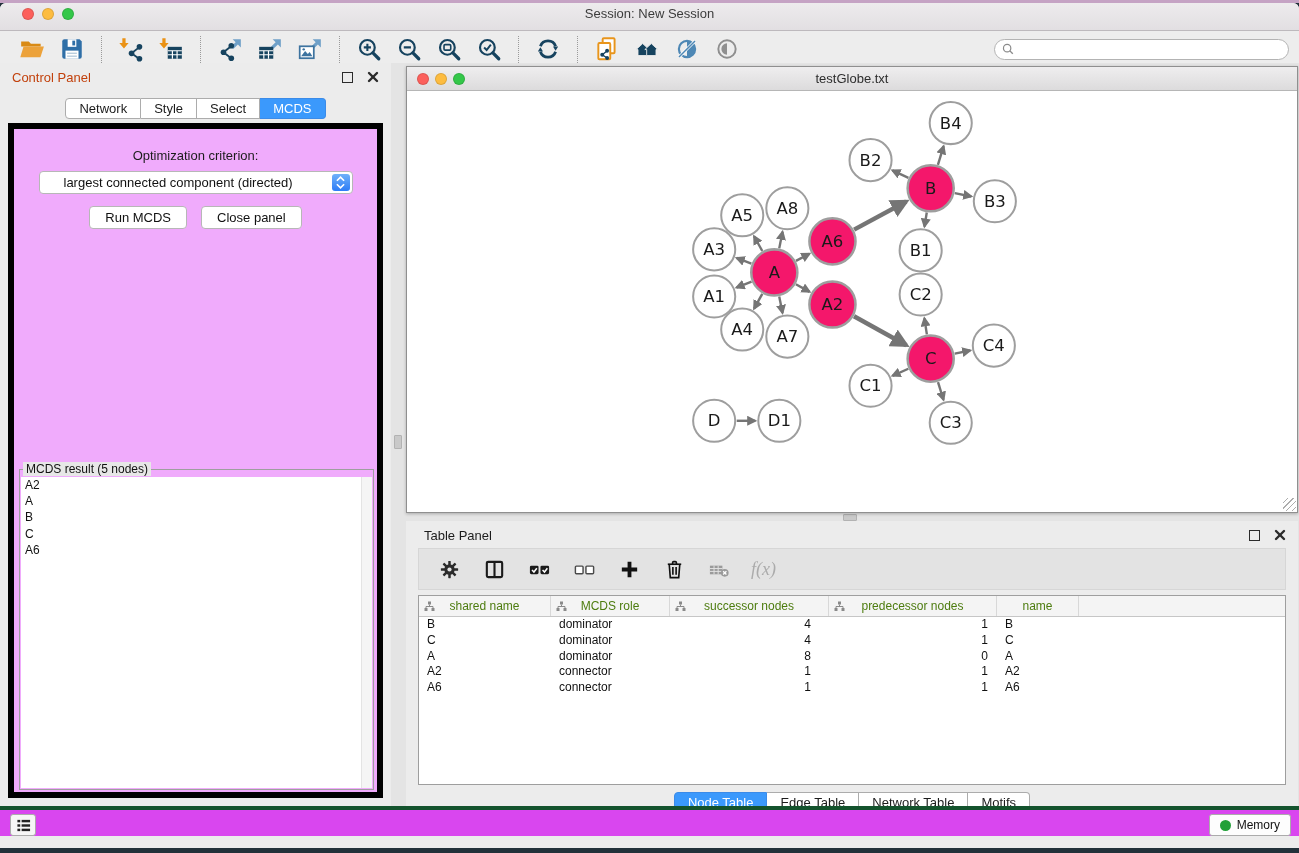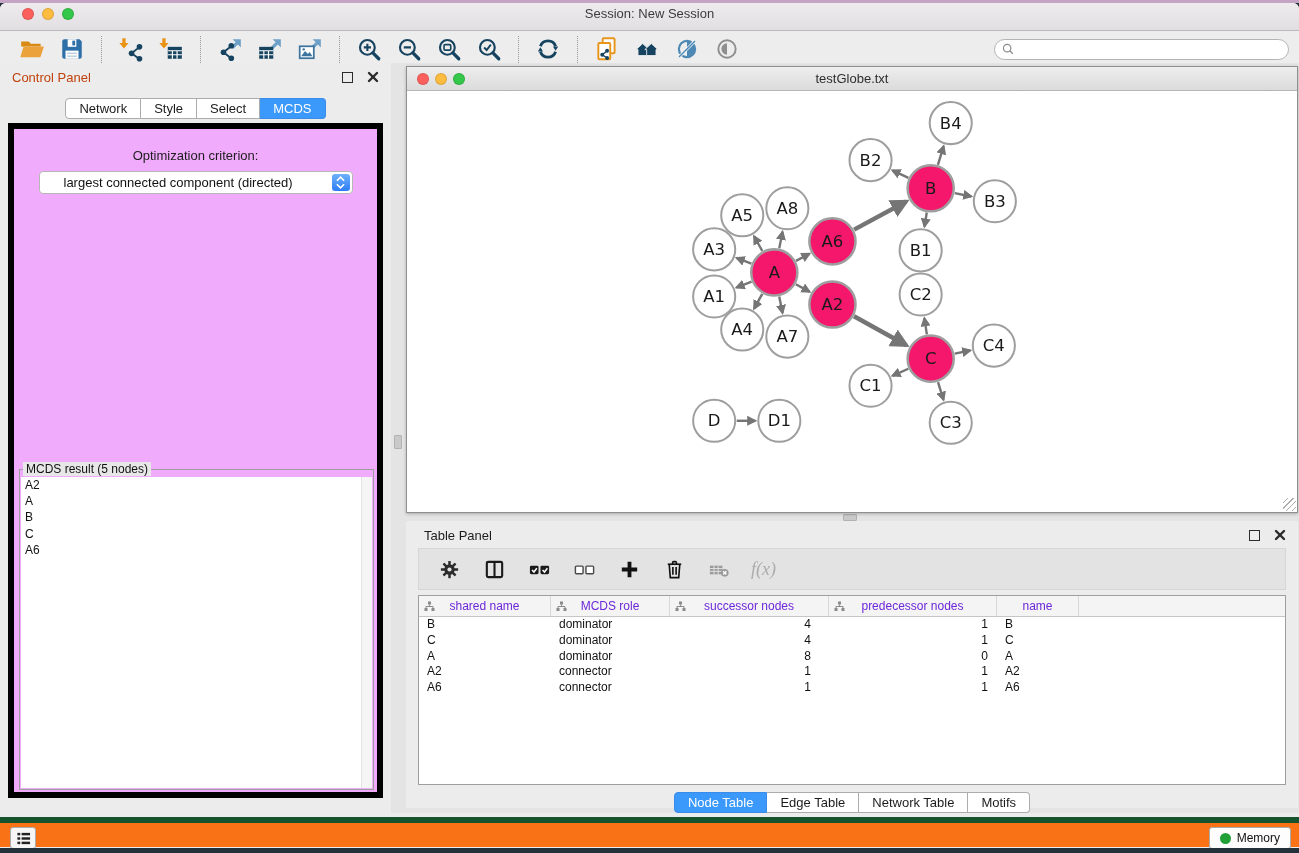--- a/index.html
+++ b/index.html
@@ -80,33 +80,33 @@
   .table-panel{position:absolute;left:406px;top:458px;right:1px;bottom:5px;background:#ECECEC;}
   .tp-header{height:27px;position:relative;text-decoration:underline;}
   .tp-title{position:absolute;left:18px;top:7px;font-size:13px;color:#1C1C1C;}
   .tp-toolbar{margin:0 12px;height:42px;background:#E3E3E3;border:1px solid #D6D6D6;display:flex;align-items:center;gap:15px;padding-left:15px;}
   .tpbtn{width:30px;height:30px;display:flex;align-items:center;justify-content:center;background:none;border:none;cursor:pointer;}
   .tpbtn svg{width:23px;height:23px;}
   .fx-label{font-family:"Liberation Serif",serif;font-style:italic;font-size:18px;color:#ABABAB;margin-left:2px;}
   .tp-table{margin:5px 12px 0;height:190px;background:#fff;border:1px solid #9E9E9E;overflow:hidden;}
   .thead,.trow{display:grid;grid-template-columns:132px 119px 159px 168px 82px 1fr;}
   .thead{height:21px;background:#F4F4F4;border-bottom:1px solid #C6C6C6;}
-  .hcell{position:relative;border-right:1px solid #D8D8D8;font-size:12px;color:#6d28d9;display:flex;align-items:center;justify-content:center;}
+  .hcell{position:relative;border-right:1px solid #D8D8D8;font-size:12px;color:#4d7c0f;display:flex;align-items:center;justify-content:center;}
   .hcell:last-child{border-right:none;}
   .hcell svg{position:absolute;left:5px;top:5px;width:11px;height:11px;}
   .trow{height:15.8px;}
   .tcell{font-size:12px;color:#111;line-height:15.8px;white-space:nowrap;overflow:hidden;}
   .tcell.c0,.tcell.c1,.tcell.c4{padding-left:8px;text-align:left;}
   .tcell.c2{padding-right:18px;text-align:right;}
   .tcell.c3{padding-right:9px;text-align:right;}
   .tp-tabs{display:flex;justify-content:center;margin-top:7px;}
   .tp-tabs .tab{height:21px;}
 
   
-  .status-bar{position:absolute;bottom:1px;left:0;right:0;height:30px;background:#f97316;border-top:6px solid #14532d;}
+  .status-bar{position:absolute;bottom:12px;left:0;right:0;height:30px;background:#d946ef;border-top:4px solid #14532d;}
   .list-btn{position:absolute;left:10px;top:4px;width:26px;height:22px;background:#F6F6F6;border:1px solid #ABABAB;border-radius:3px;display:flex;align-items:center;justify-content:center;cursor:pointer;}
   .memory-btn{position:absolute;right:8px;top:4px;height:22px;padding:0 10px;background:#FDFDFD;border:1px solid #ABABAB;border-radius:3px;display:flex;align-items:center;gap:6px;font-size:12px;color:#111;cursor:pointer;}
   .mem-dot{width:11px;height:11px;border-radius:50%;background:#21A038;}
 </style>
 </head>
 <body>
 
 <div class="top-strip"></div>
 <div class="bottom-strip"></div>
 
@@ -306,20 +306,24 @@
         <div class="criterion-select">
           <span class="sel-text">largest connected component (directed)</span>
           <span class="stepper">
             <svg viewBox="0 0 10 6">
                 <path d="M1 5 L5 1 L9 5" fill="none" stroke="#fff" stroke-width="1.8"></path>
               </svg>
             <svg viewBox="0 0 10 6">
                 <path d="M1 1 L5 5 L9 1" fill="none" stroke="#fff" stroke-width="1.8"></path>
               </svg>
           </span>
+        </div>
+        <div class="btn-row">
+          <button class="push-btn">Run MCDS</button>
+          <button class="push-btn">Close panel</button>
         </div>
         <fieldset class="result-box">
           <legend>MCDS result (5 nodes)</legend>
           <div class="result-list">
             <div class="result-scroll"></div>
           <div class="mcds-item">A2</div>
               <div class="mcds-item">A</div>
               <div class="mcds-item">B</div>
               <div class="mcds-item">C</div>
               <div class="mcds-item">A6</div>

